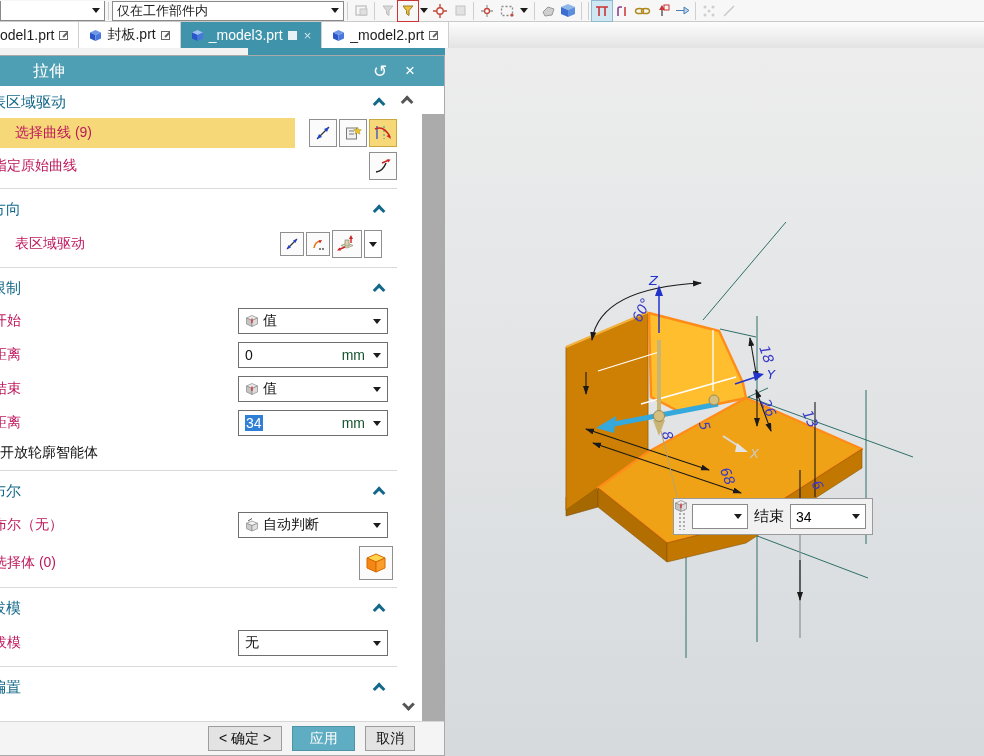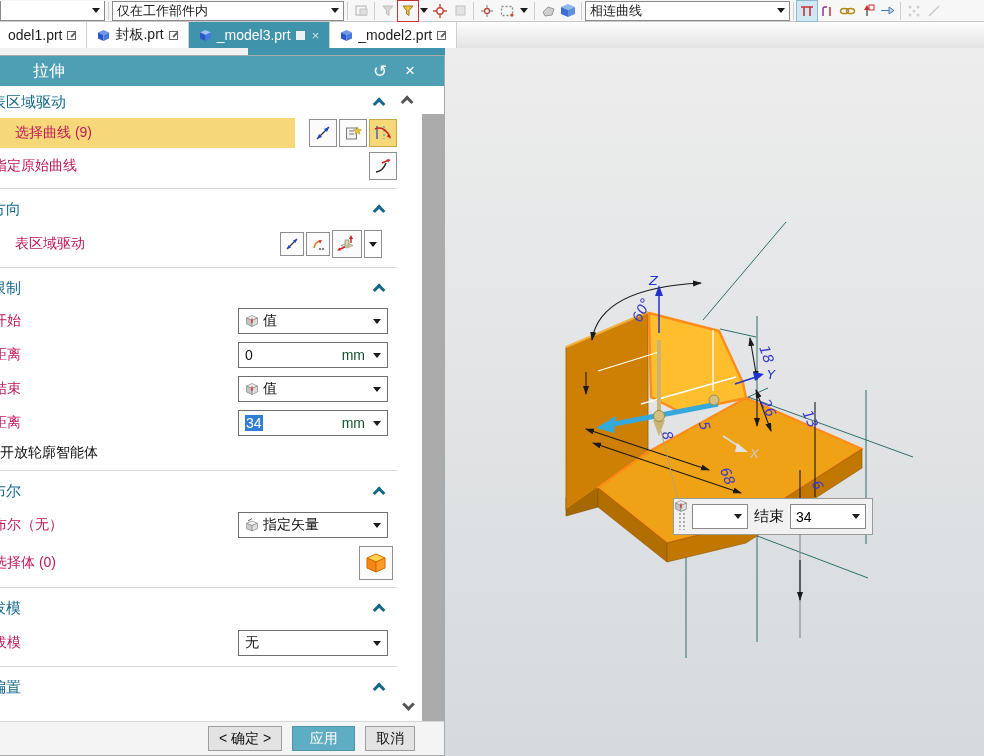--- a/index.html
+++ b/index.html
@@ -18,21 +18,21 @@
   .tb-ico { width:20px; height:20px; display:flex; align-items:center; justify-content:center; flex:0 0 auto; }
   .tb-sep { width:1px; height:18px; background:#cfcfcf; margin:0 3px; flex:0 0 auto; }
   .sel-red { outline:1px solid #c33; }
   .sel-blue { background:#cfe7f3; outline:1px solid #8fb9cd; }
 
   
   .tabbar { position:absolute; left:0; top:22px; width:984px; height:26px;
     background:linear-gradient(#fdfdfd,#e8e8e8); display:flex; align-items:stretch; }
   .tab { display:flex; align-items:center; gap:5px; padding:0 10px; font-size:14px; color:#1c1c1c;
     background:#fff; border-right:1px solid #cfcfcf; white-space:nowrap; }
-  .tab.first { padding-left:8px; }
+  .tab.first { padding-left:0; }
   .tab.active { background:#3f94ab; color:#fff;justify-content:flex-end; }
   .disp-glyph { width:9px; height:9px; border:1px solid #666; position:relative; display:inline-block; }
   .disp-glyph:after { content:""; position:absolute; left:2px; top:2px; width:6px; height:1.5px;
     background:#666; transform:rotate(-45deg); }
   .tab.active .disp-glyph, .tab.active .disp-glyph:after { border-color:#e8f2f5; background-color:#e8f2f5; }
   .tab .close-x { color:#cfe3ea; font-size:13px; margin-left:2px; }
   .tab-underline { position:absolute; left:0; top:48px; height:7px; width:984px; background:#b9bcbe; }
   .tab-underline .seg-white { position:absolute; left:0; top:0; height:7px; width:248px; background:#f2f2f2; }
   .tab-underline .seg-teal { position:absolute; left:248px; top:0; height:7px; width:199px; background:#3f94ab; }
 
@@ -161,24 +161,20 @@
         </svg>
     </div>
     <div class="tb-ico">
       <svg width="17" height="17">
           <polygon points="8,2 15,5 8,8 1,5" fill="#8fb7e8"></polygon>
           <polygon points="1,5 8,8 8,15 1,12" fill="#3c6fd0"></polygon>
           <polygon points="15,5 8,8 8,15 15,12" fill="#5e8fdd"></polygon>
         </svg>
     </div>
     <div class="tb-sep"></div>
-    <div class="tb-combo" style="width:205px;">
-      <span>相连曲线</span>
-      <span class="caret"></span>
-    </div>
     <div class="tb-sep"></div>
     <div class="tb-ico sel-blue">
       <svg width="16" height="16">
           <path d="M2,4 H14 M5,4 V13 M11,4 V13" stroke="#c33" stroke-width="1.6" fill="none"></path>
         </svg>
     </div>
     <div class="tb-ico">
       <svg width="16" height="16">
           <path d="M4,13 V6 Q4,4 6,4 H8" stroke="#8b3a8b" stroke-width="1.5" fill="none"></path>
           <path d="M11,13 V4" stroke="#c33" stroke-width="1.5"></path>
@@ -515,21 +511,21 @@
       </div>
       <div class="drow" style="height:36px;">
         <span class="dlabel">布尔（无）</span>
         <div class="dcombo">
           <svg width="14" height="14">
               <polygon points="7,3 12.5,5.3 7,7.6 1.5,5.3" fill="#f2f2f2" stroke="#8a8a8a" stroke-width="0.7"></polygon>
               <polygon points="1.5,5.3 7,7.6 7,13 1.5,10.7" fill="#cccccc" stroke="#8a8a8a" stroke-width="0.7"></polygon>
               <polygon points="12.5,5.3 7,7.6 7,13 12.5,10.7" fill="#e0e0e0" stroke="#8a8a8a" stroke-width="0.7"></polygon>
               <line x1="3" y1="3" x2="7" y2="0.5" stroke="#555" stroke-width="1"></line>
             </svg>
-          <span>指定矢量</span>
+          <span>自动判断</span>
           <span class="caret"></span>
         </div>
       </div>
       <div class="drow" style="height:40px;">
         <span class="dlabel">选择体 (0)</span>
         <div class="ibtn" style="left:372px; width:34px; height:34px;">
           <svg width="24" height="24">
               <polygon points="12,3 21,7 12,11 3,7" fill="#ffd34d" stroke="#d66a00" stroke-width="1"></polygon>
               <polygon points="3,7 12,11 12,21 3,17" fill="#f58613" stroke="#d66a00" stroke-width="1"></polygon>
               <polygon points="21,7 12,11 12,21 21,17" fill="#fa9d2a" stroke="#d66a00" stroke-width="1"></polygon>

